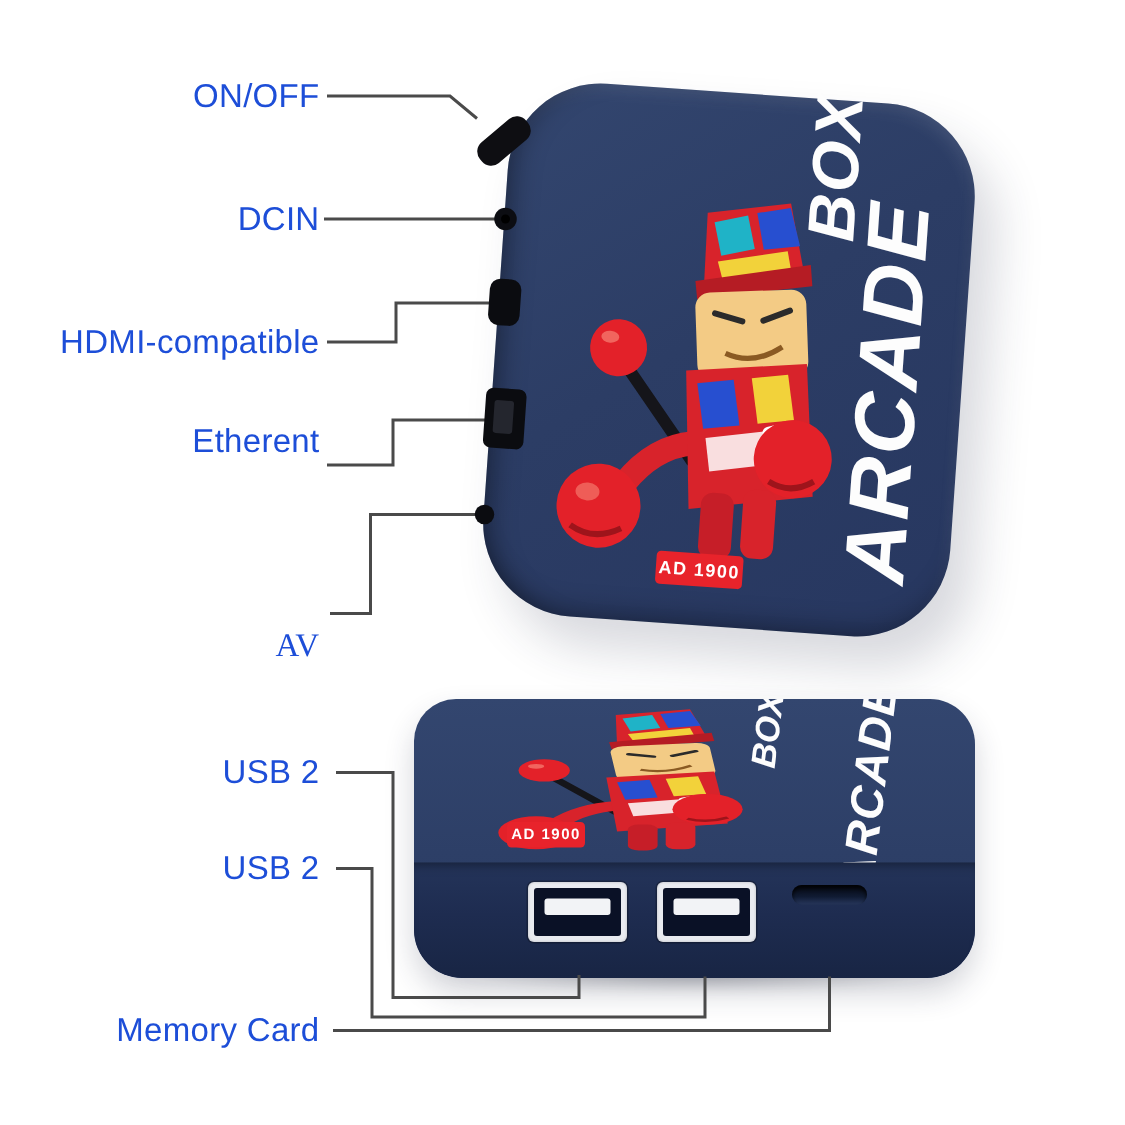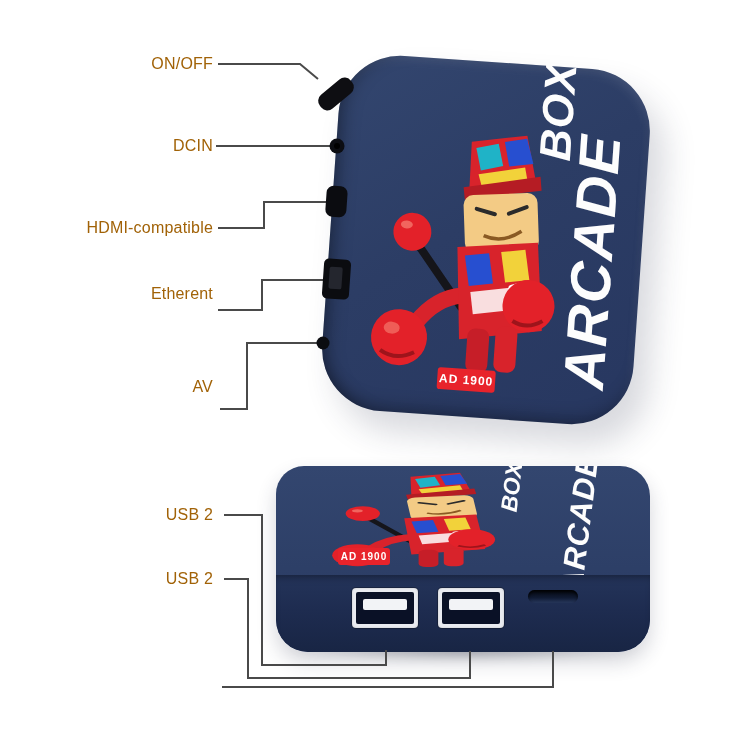--- a/index.html
+++ b/index.html
@@ -2,21 +2,21 @@
 <html><head>
 <meta charset="utf-8">
 <style>
   * { margin:0; padding:0; box-sizing:border-box; }
   html,body { background:#ffffff; font-family:"Liberation Sans", sans-serif; }
   .canvas { position:relative; width:750px; height:750px; background:#fff; overflow:hidden; }
 
   
   .label {
     position:absolute; right:537px; transform:translateY(-50%);
-    font-size:16px; color:#a16207; white-space:nowrap; letter-spacing:.2px;
+    font-size:22px; color:#1d4ed8; white-space:nowrap; letter-spacing:.2px;
   }
 
   
   .device-top {
     position:absolute; left:330px; top:62px; width:312px; height:356px;
     border-radius:62px; transform:rotate(4deg);
     background:linear-gradient(145deg,#33466f 0%, #2c3d65 45%, #273760 100%);
     box-shadow: inset 14px 0 18px -10px rgba(0,0,0,.35),
                 inset 0 -14px 18px -10px rgba(0,0,0,.30),
                 inset -4px 8px 14px -8px rgba(255,255,255,.16),
@@ -178,17 +178,18 @@
         <rect x="329" y="267" width="13" height="22" rx="2" fill="#24262e"></rect>
       </g>
       <circle cx="323" cy="343" r="6.5" fill="#0b0c10"></circle>
     </g>
   </svg>
 
   <div class="label" style="top:64px;">ON/OFF</div>
   <div class="label" style="top:146px;text-align:right;">DCIN</div>
   <div class="label" style="top:228px;margin-left:44px;">HDMI-compatible</div>
   <div class="label" style="top:294px;">Etherent</div>
-  <div class="label" style="top:387px;">AV</div>
+  <div class="label" style="top:430px;font-family:Liberation Serif, serif;">AV</div>
   <div class="label" style="top:515px;">USB 2</div>
   <div class="label" style="top:579px;">USB 2</div>
+  <div class="label" style="top:687px;">Memory Card</div>
 
 </div>
 
 </body></html>

